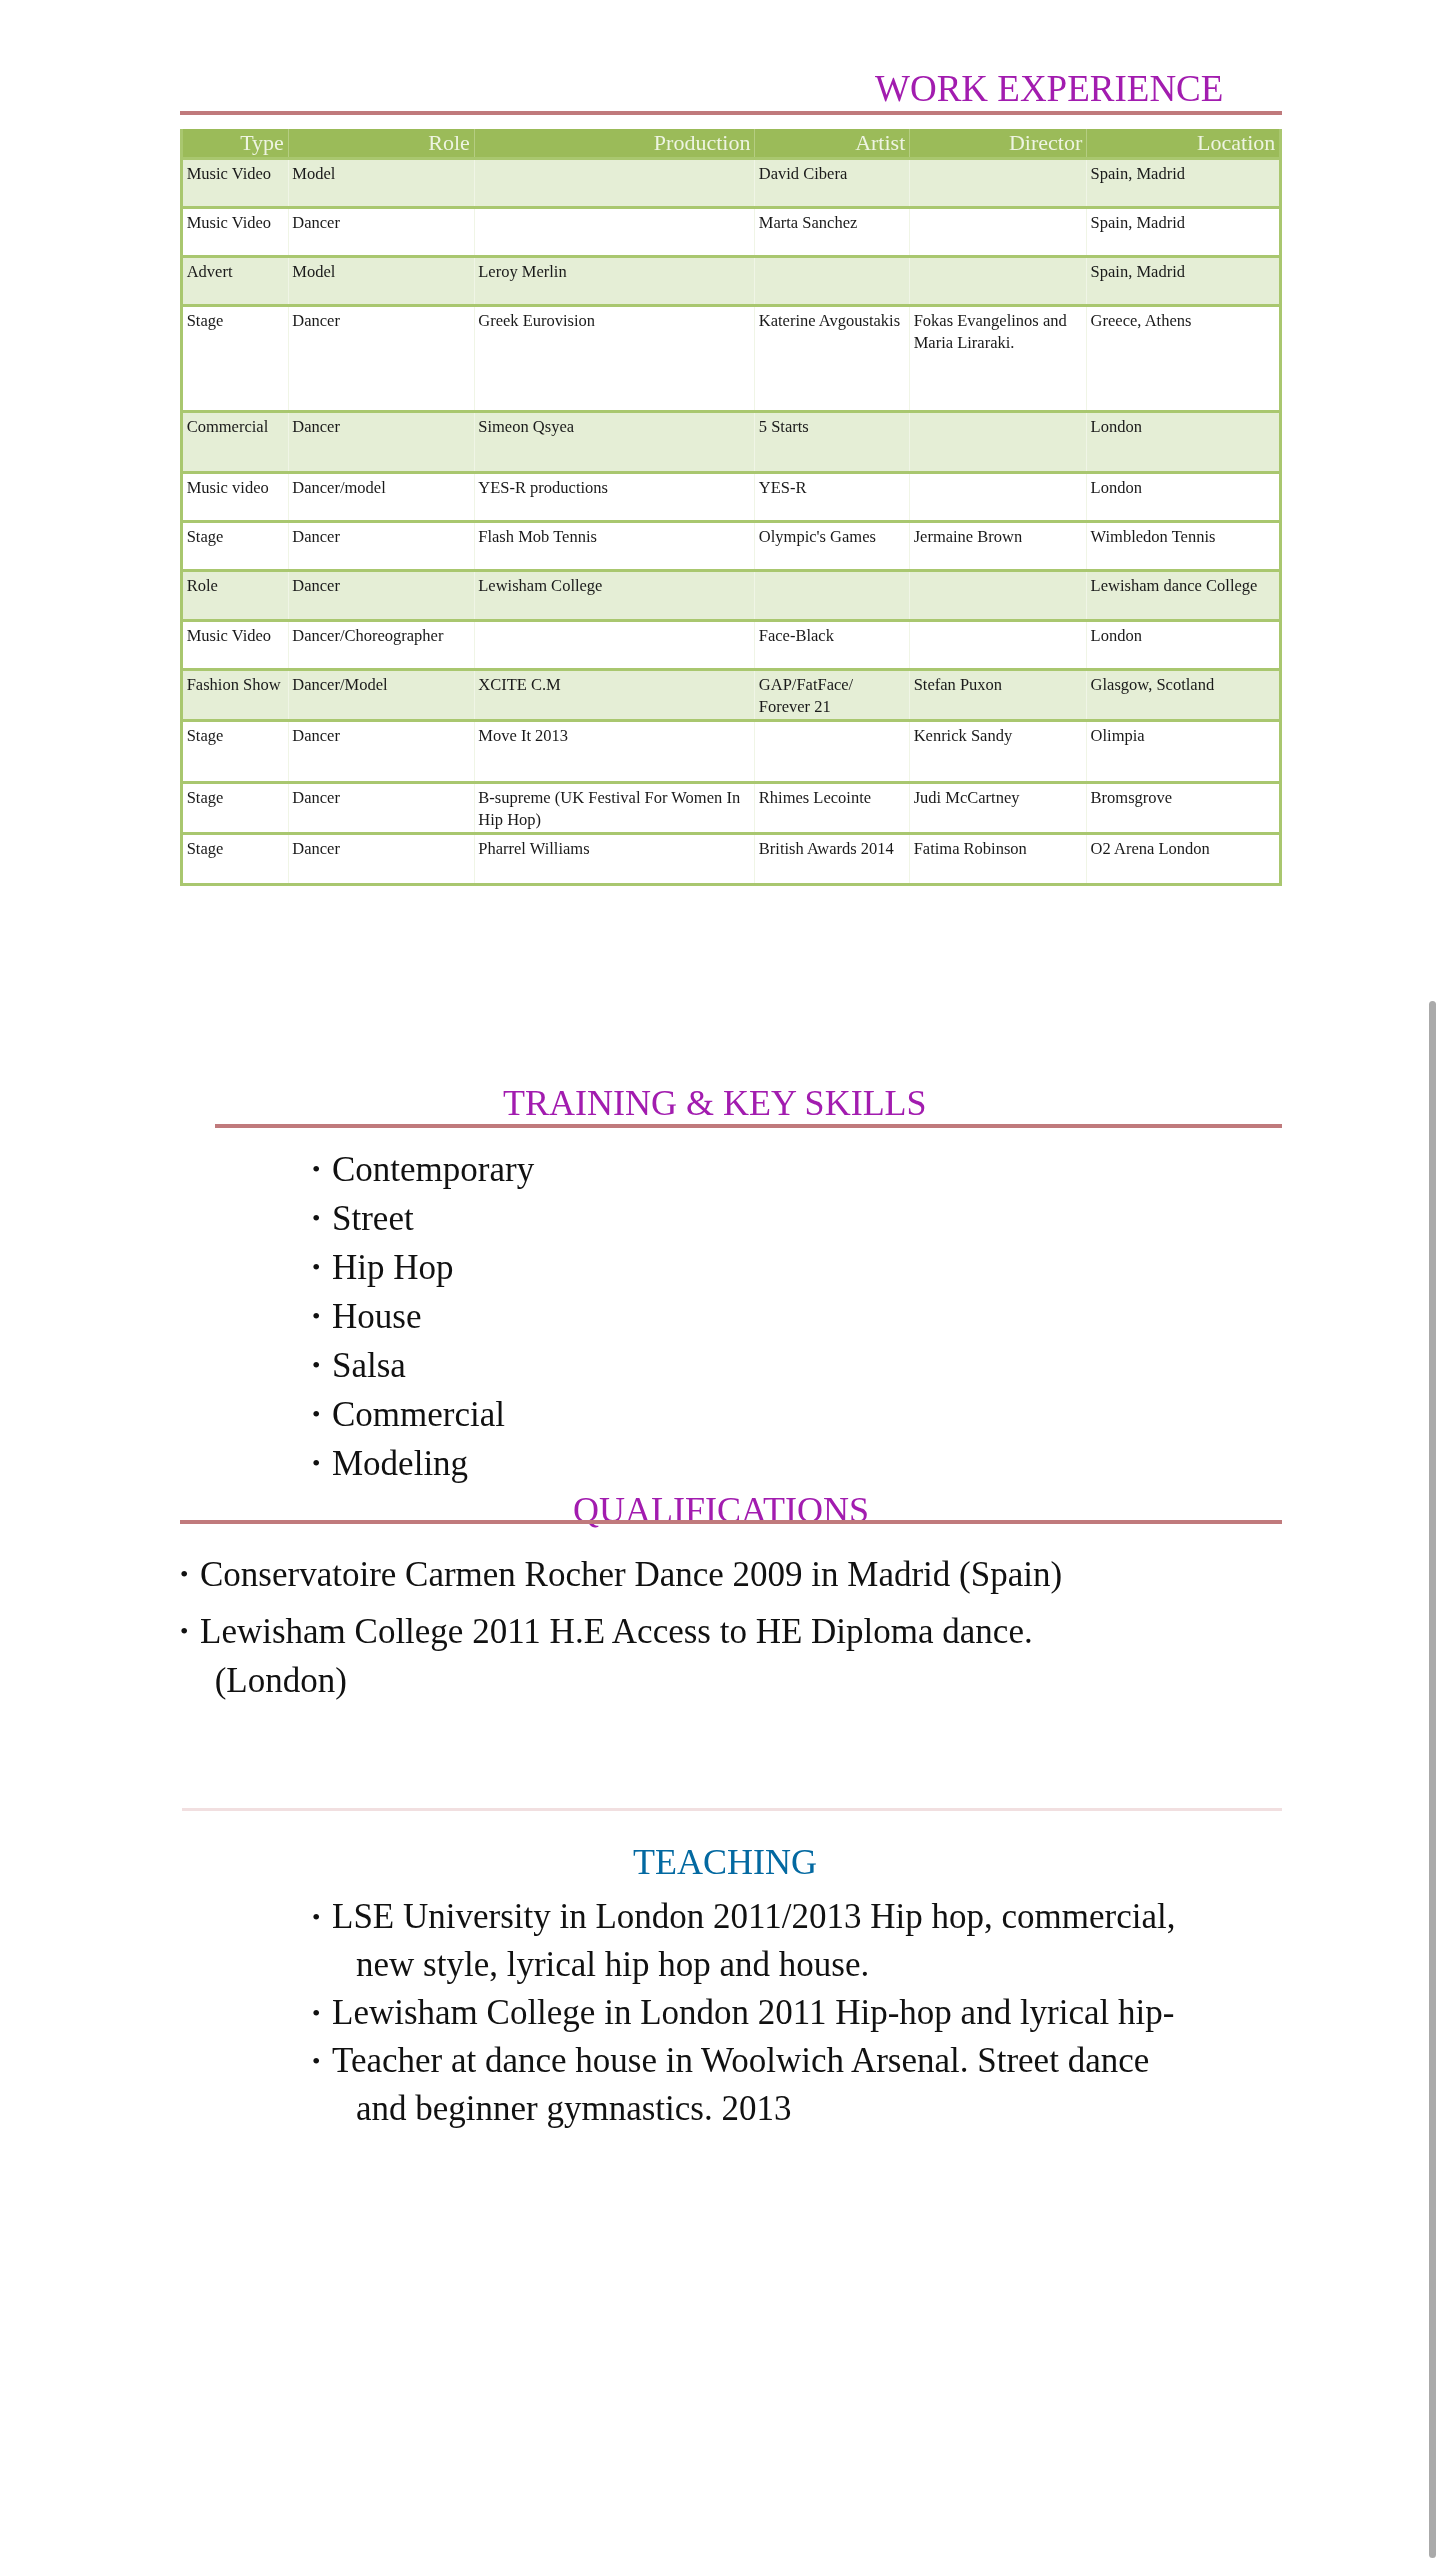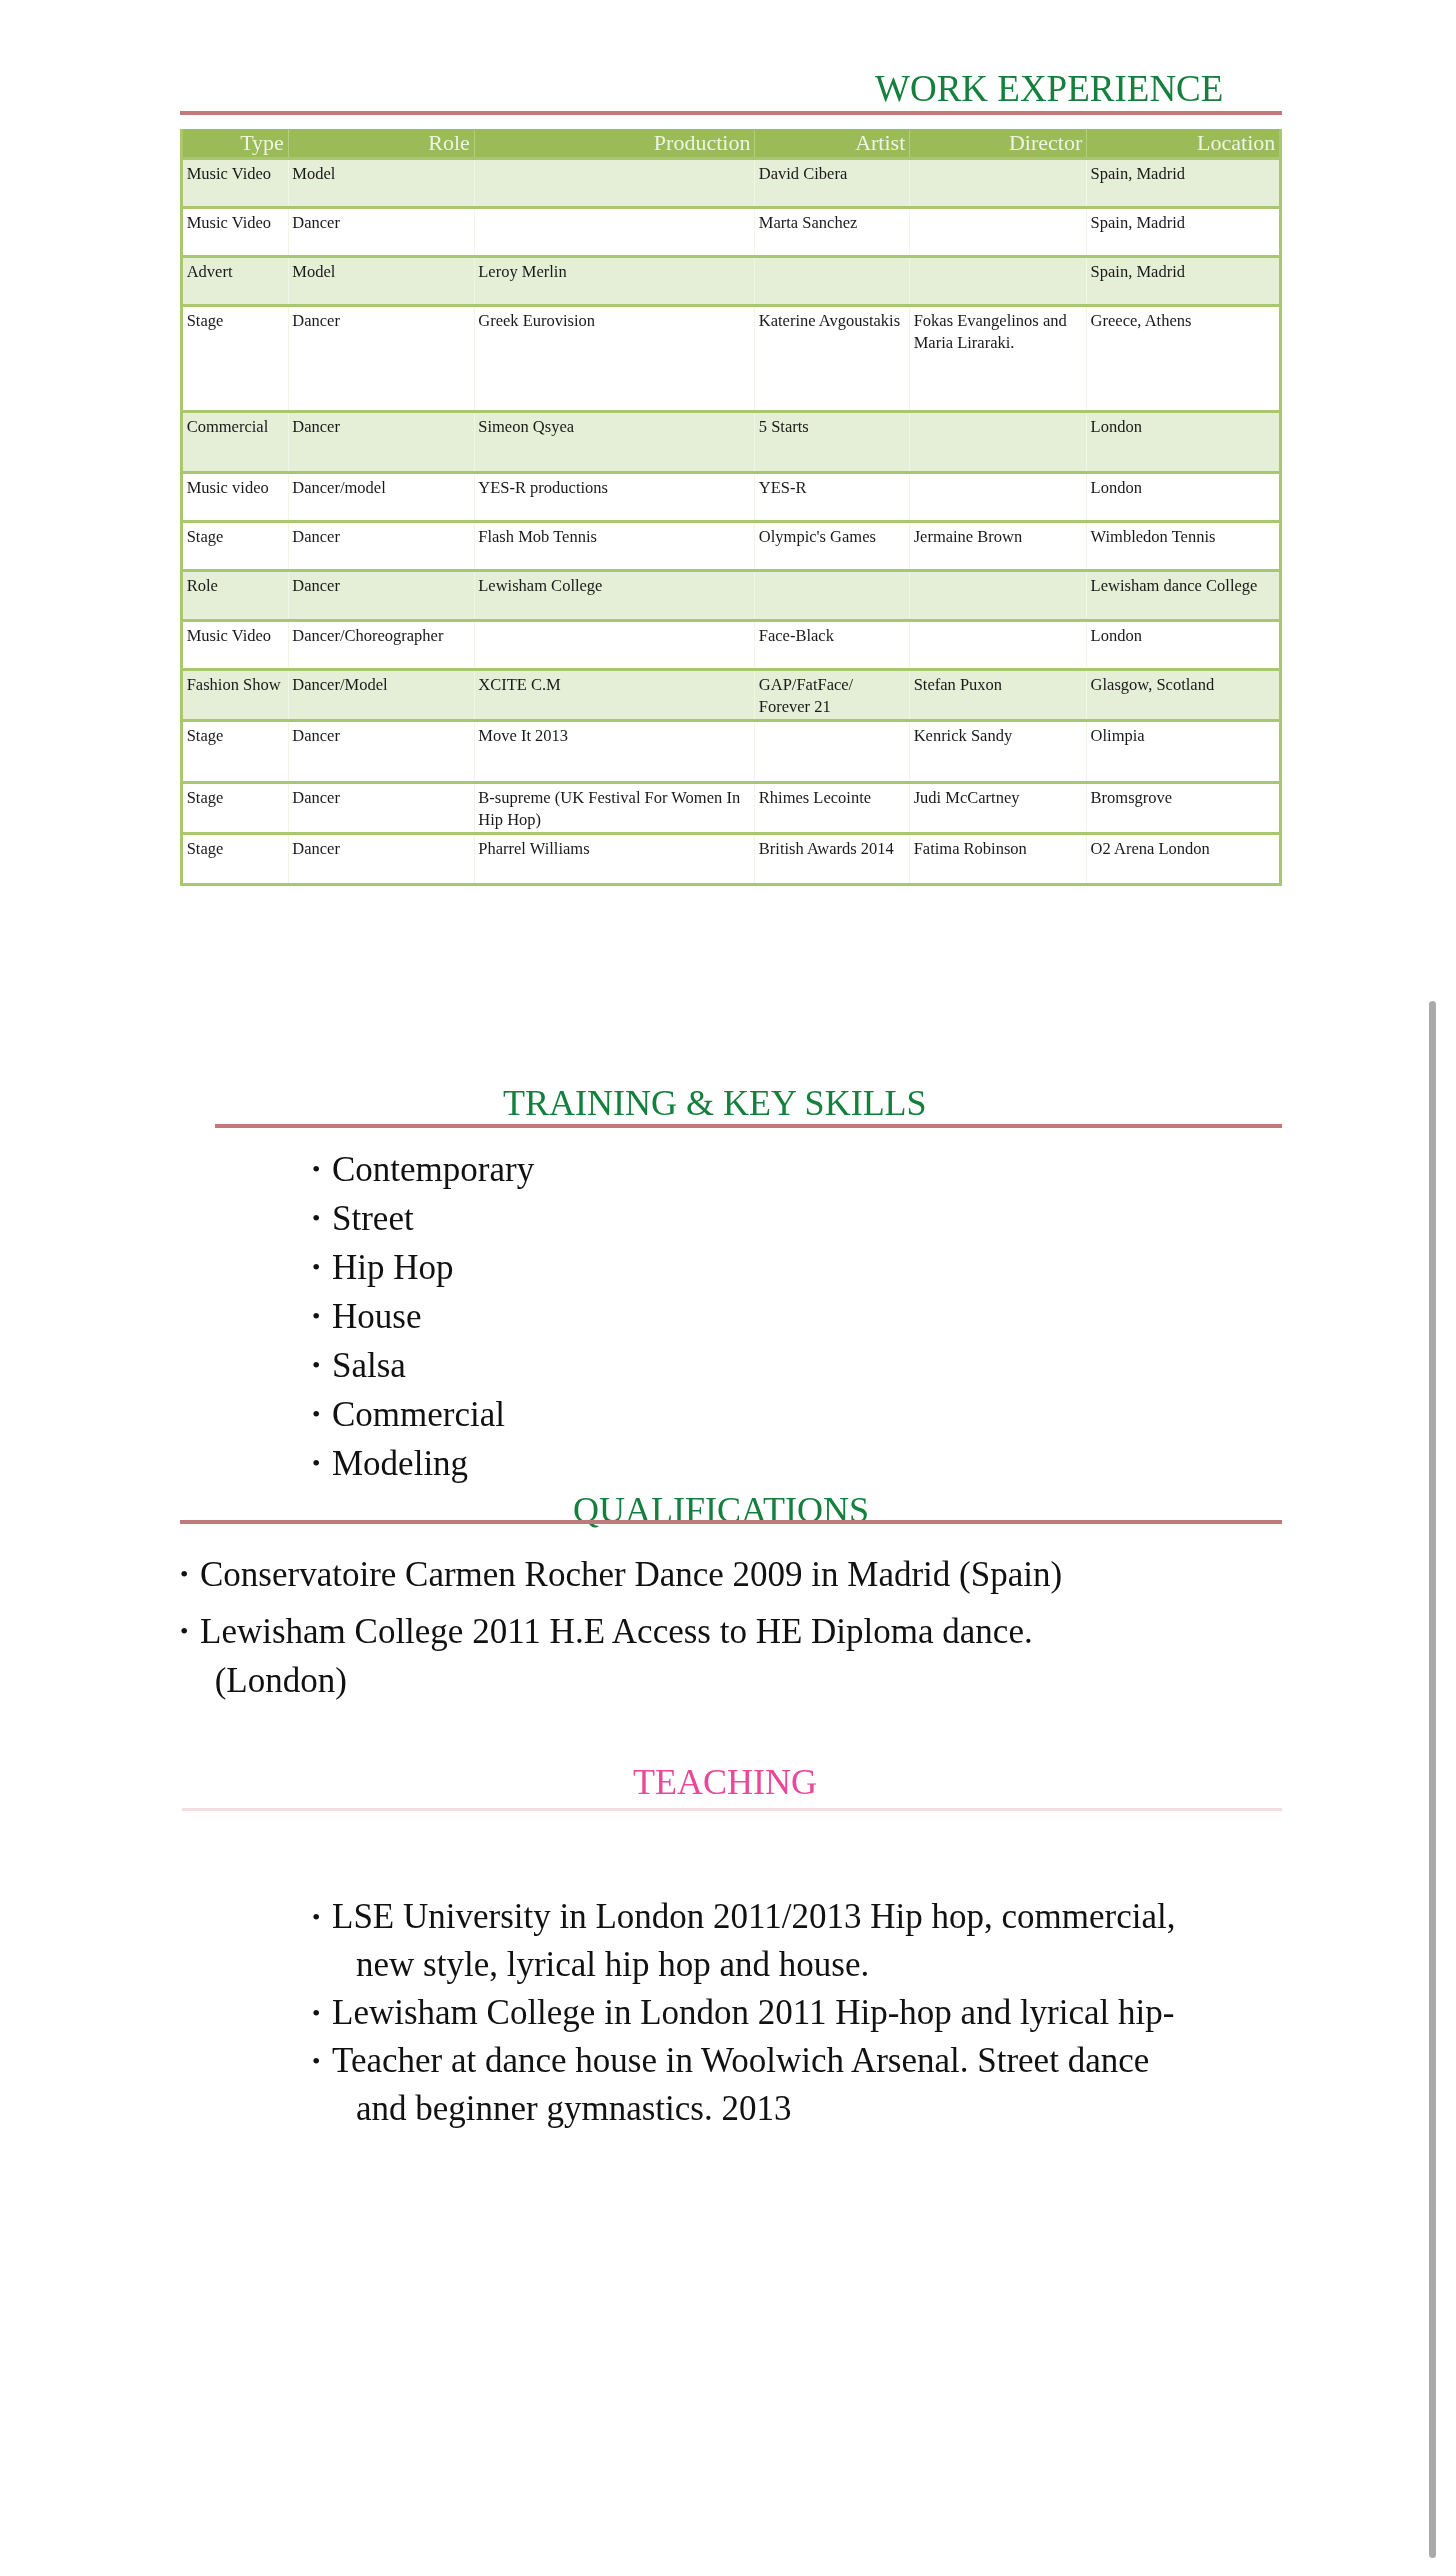--- a/index.html
+++ b/index.html
@@ -1,20 +1,20 @@
 <!DOCTYPE html>
 <html style="font-size:14.7px"><head>
 <meta charset="utf-8">
 <style>
   html, body { margin: 0; padding: 0; background: #ffffff; }
   body { width: 1456px; height: 2576px; position: relative; overflow: hidden;
          font-family: "Liberation Serif", "DejaVu Serif", serif; color: #111; }
   .page { position: absolute; left: 0; top: 0; width: 1456px; height: 2576px; }
 
-  .heading { position: absolute; color: #15803d; font-family: "Liberation Serif", serif;
+  .heading { position: absolute; color: #a21caf; font-family: "Liberation Serif", serif;
              font-size: 37px; letter-spacing: 0px; white-space: nowrap; line-height: 1; }
   .rule { position: absolute; height: 3.7px; background: #c07a7c; }
   .rule.light { height: 2.8px; background: #f1dfe0; }
 
   
   .we-table { position: absolute; left: 180px; top: 129px; width: 1102px;
               border-collapse: collapse; table-layout: fixed;
               font-family: "Liberation Serif", serif; font-size: 16.5px; color: #1a1a1a; }
   .we-table th { background: #9bbb59; color: #eef4e2; font-weight: normal; text-align: right;
                  height: 27.5px; padding: 0 3.7px; vertical-align: middle;
@@ -193,21 +193,21 @@
   <ul class="list quals" style="left:180px; top:1542px; width:1102px;">
     <li>
       <span>Conservatoire Carmen Rocher Dance 2009 in Madrid (Spain)</span>
     </li>
     <li>
       <span>Lewisham College 2011 H.E  Access to HE Diploma dance.</span>
       <span class="cont">(London)</span>
     </li>
   </ul>
 
-  <div class="heading" style="left:633px; top:1764px; font-size:36px; color:#ec4899;">TEACHING</div>
+  <div class="heading" style="left:633px; top:1844px; font-size:36px; color:#0369a1;">TEACHING</div>
   <div class="rule light" style="left:182px; top:1808px; width:1100px;"></div>
 
   <ul class="list teach" style="left:312px; top:1893px; width:991px;">
     <li>
       <span>LSE University in London 2011/2013 Hip hop, commercial,</span>
       <span class="cont">new style, lyrical hip hop and house.</span>
     </li>
     <li>
       <span>Lewisham College in London 2011 Hip-hop and lyrical hip-</span>
     </li>

